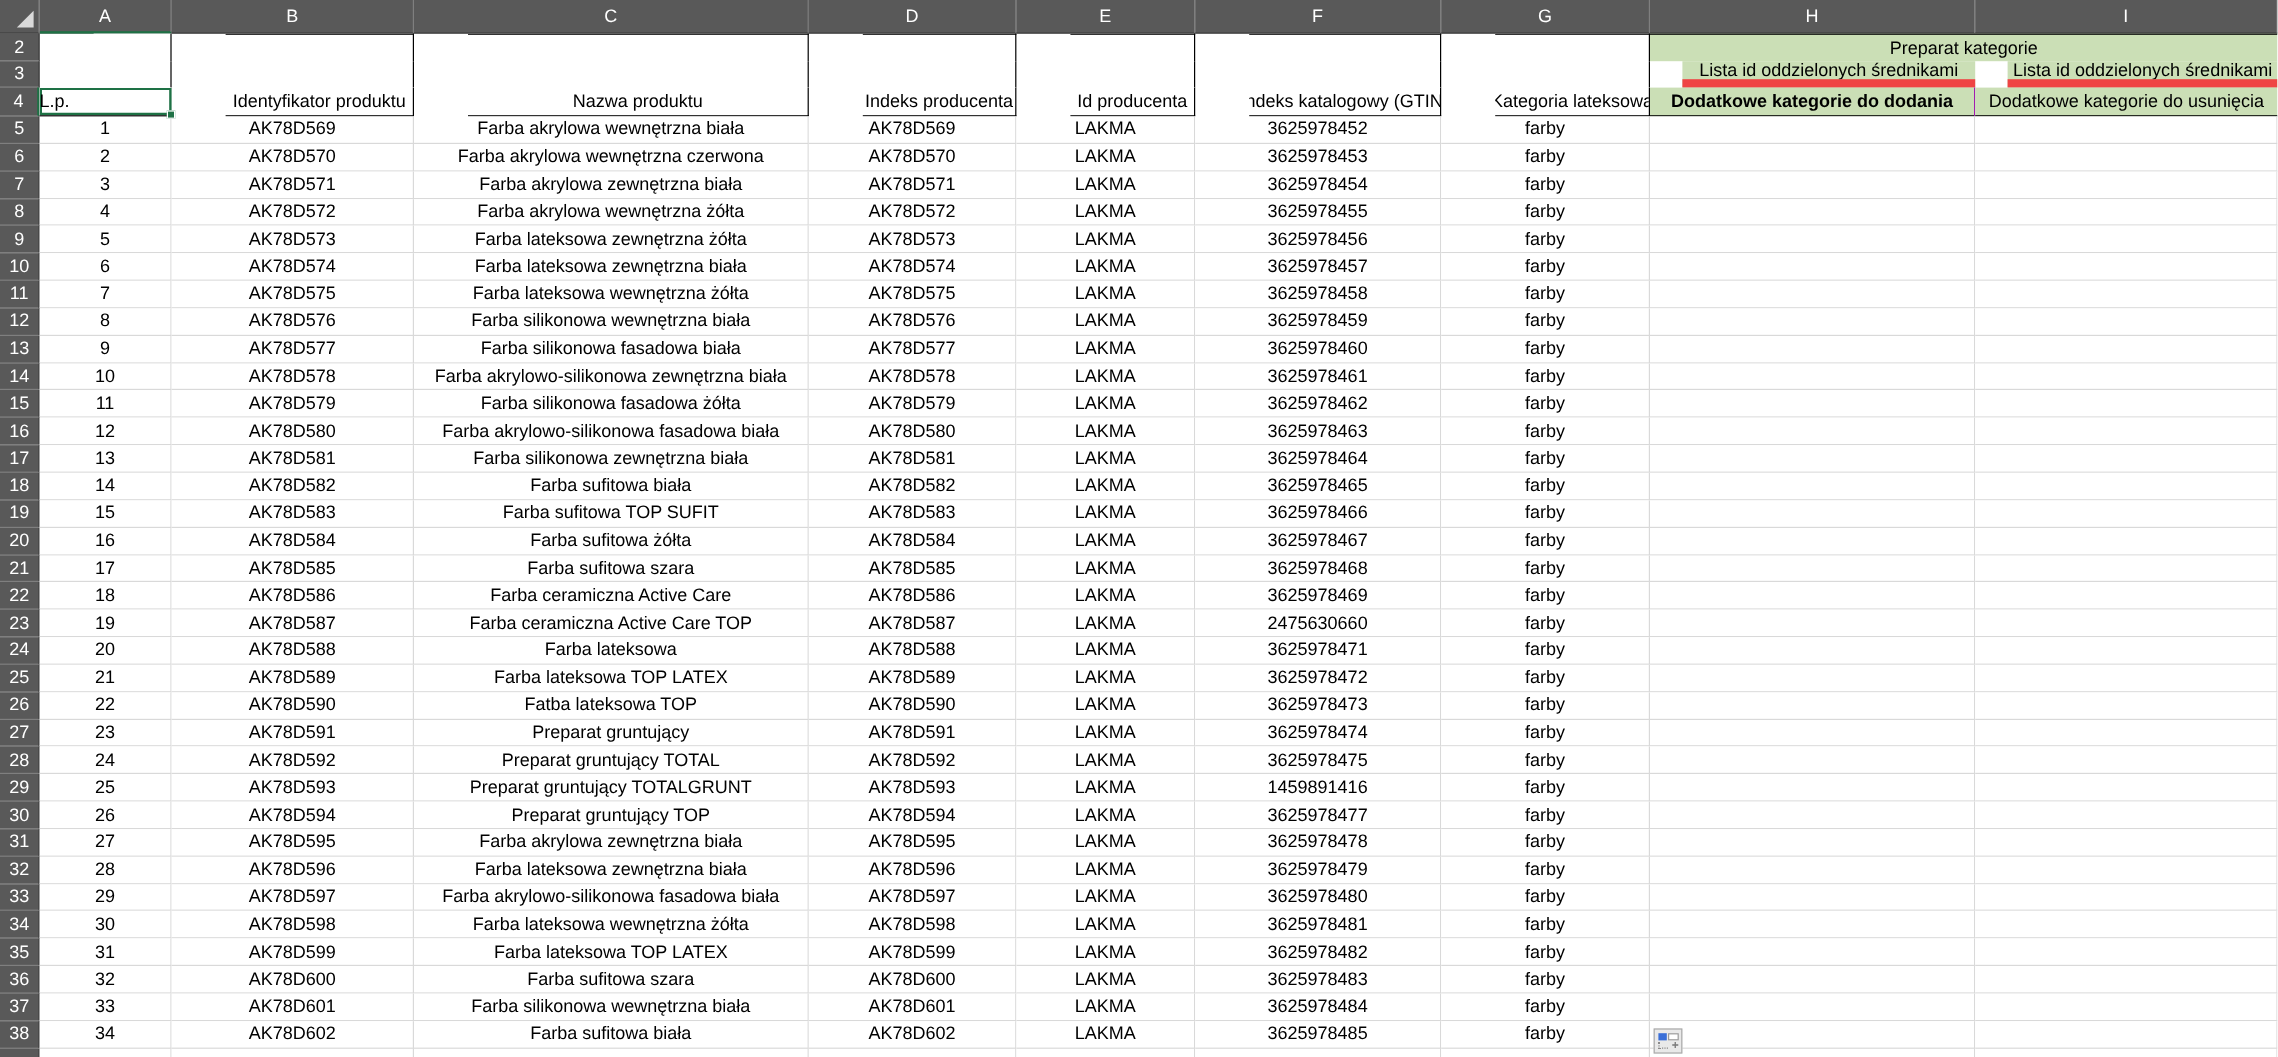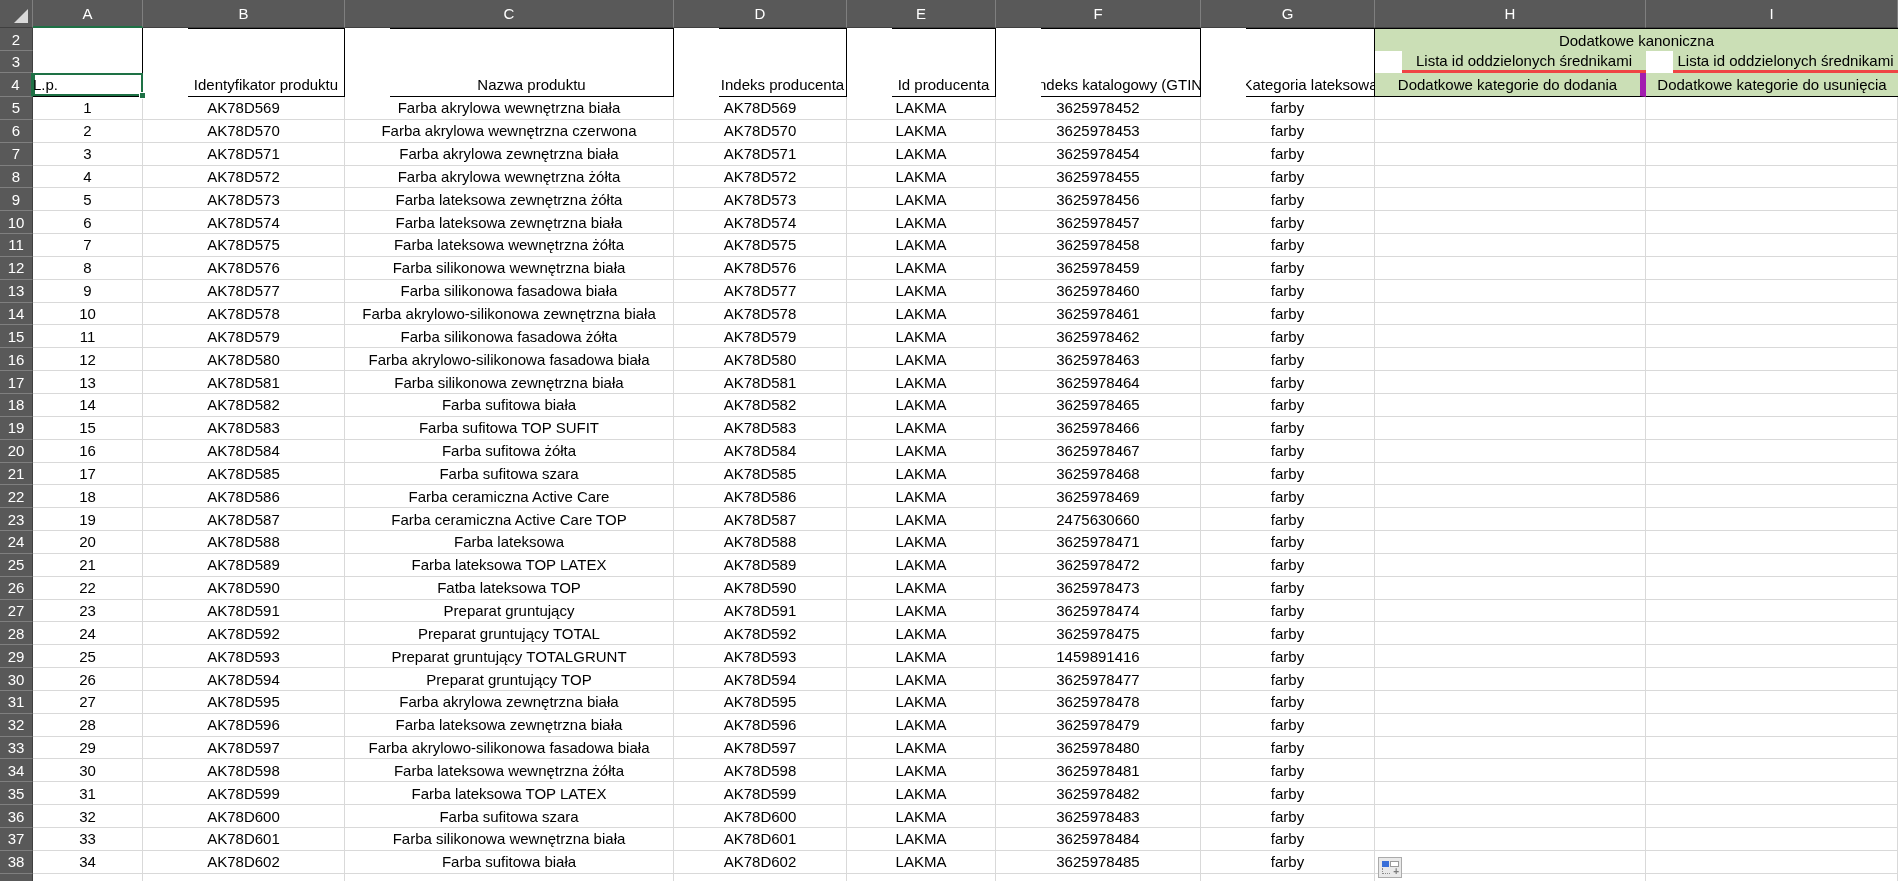--- a/index.html
+++ b/index.html
@@ -55,23 +55,23 @@
     white-space:nowrap; overflow:hidden;margin-left:45px;
   }
   .r2 .hdrcell { border-top:1px solid #000; }
   .r4 .hdrcell { border-bottom:1px solid #000; }
   .green {
     background:#cbdfb6;
     display:flex; align-items:center; justify-content:center;
     white-space:nowrap; overflow:hidden;
   }
   .gr-title { grid-column: 9 / 11; border-top:1px solid #000; }
-  .r3 .green { border-bottom:3px solid #ef4444;margin-left:27px; }
+  .r3 .green { border-bottom:7px solid #ef4444;margin-left:27px; }
   .r4 .green { border-bottom:1px solid #000; }
-  .r4 .green.divide { border-right:6px solid #a21caf; }
+  .r4 .green.divide { border-right:1px solid #a21caf;font-weight:bold; }
   
   .active-cell {
     position:relative;
     background:#fff;
     display:flex; align-items:center; justify-content:flex-start;
     box-shadow: inset 0 0 0 2px #1e7145;
     border-bottom:1px solid #000;
     z-index:2;
   }
   .fill-handle {
@@ -132,21 +132,21 @@
 
   <div class="grid-row r2">
     <div class="rowhead">2</div>
     <div class="hdrcell" style="border-top:none;"></div>
     <div class="hdrcell"></div>
     <div class="hdrcell"></div>
     <div class="hdrcell"></div>
     <div class="hdrcell"></div>
     <div class="hdrcell"></div>
     <div class="hdrcell"></div>
-    <div class="green gr-title">Dodatkowe kanoniczna</div>
+    <div class="green gr-title">Preparat kategorie</div>
   </div>
 
   <div class="grid-row r3">
     <div class="rowhead">3</div>
     <div class="hdrcell"></div>
     <div class="hdrcell"></div>
     <div class="hdrcell"></div>
     <div class="hdrcell"></div>
     <div class="hdrcell"></div>
     <div class="hdrcell"></div>

